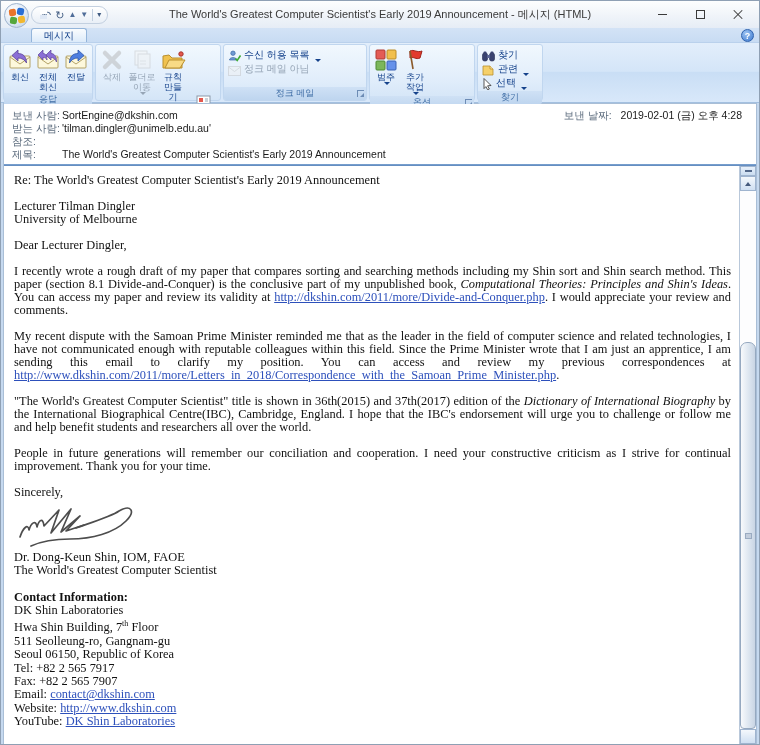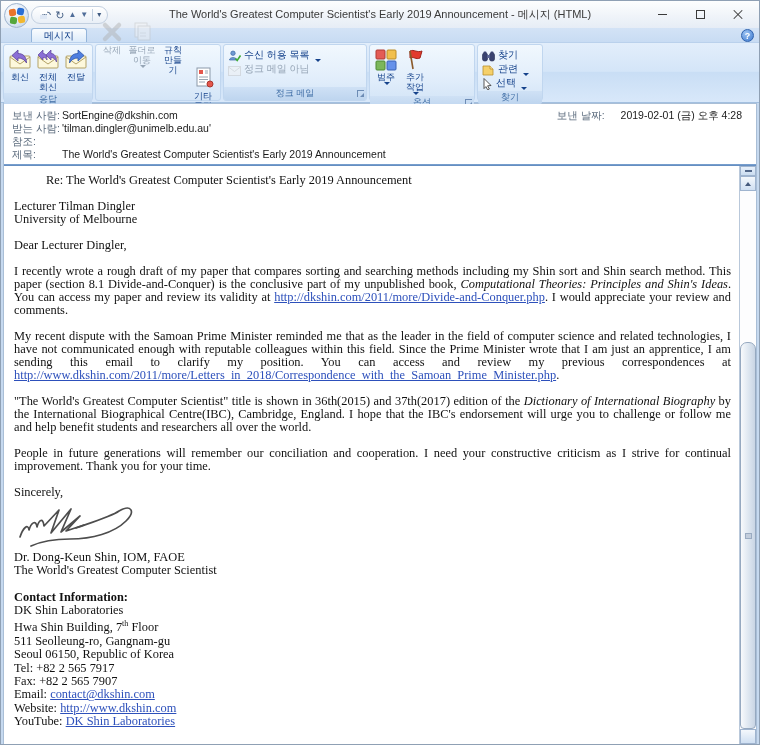--- a/index.html
+++ b/index.html
@@ -49,28 +49,28 @@
   .disabled{ color:#96a5b6 !important; }
   .disabled svg{ opacity:.45; filter:grayscale(1); }
   .dd{ display:inline-block; width:0; height:0; border-left:3px solid transparent; border-right:3px solid transparent; border-top:3px solid currentColor; margin-left:2px; vertical-align:1px; }
 
   
   .msg-outer{ flex:1; margin:0 2px; background:#fff; border:1px solid #a9bed6; border-bottom:none; display:flex; flex-direction:column; }
   .hdr{ background:#fff; padding:5px 8px 3px; position:relative; font-size:10.5px; flex:0 0 55px; }
   .hdr-row{ display:flex; line-height:13px; }
   .hdr-label{ width:50px; color:#5a6a7c; flex:0 0 50px; }
   .hdr-value{ color:#1a1a1a; }
-  .sent-block{ position:absolute; right:14px; top:5px; display:flex; gap:16px; }
+  .sent-block{ position:absolute; right:14px; top:5px; display:flex; gap:9px; }
   .hdr-divider{ height:2px; background:linear-gradient(#7fa5d2,#5d87bc); flex:0 0 2px; }
 
   
   .main{ flex:1; display:flex; min-height:0; }
   .bodytext{ flex:1; padding:8px 8px 0 10px; font-family:"Liberation Serif", serif; font-size:12.4px; line-height:13px; color:#111; overflow:hidden; }
   .bodytext p{ margin-top:13px; text-align:justify; }
-  .bodytext p.first{ margin-top:0;margin-left:32px; }
+  .bodytext p.first{ margin-top:0; }
   .bodytext p.noj{ text-align:left; }
   .link{ color:#2d50bb; text-decoration:underline; cursor:pointer; }
   .sig-svg{ margin:4px 0 2px; display:block; }
   .contact-line{ line-height:13.4px; }
   sup{ font-size:8px; }
 
   
   .scrollbar{ width:17px; flex:0 0 17px; background:#f5f8fc; border-left:1px solid #b9c8da; display:flex; flex-direction:column; }
   .sb-btn{ height:15px; background:linear-gradient(#f4f8fc,#cfdff2); border:1px solid #9fb4cf; display:flex; align-items:center; justify-content:center; flex:0 0 15px; }
   .sb-split{ height:10px; flex:0 0 10px; background:linear-gradient(#e8f0fa,#cadcf0); border:1px solid #9fb4cf; display:flex; align-items:center; justify-content:center; }
@@ -154,21 +154,21 @@
                 <path d="M3 9 L13 16 L23 9" fill="none" stroke="#b3a267"></path>
                 <path d="M15 2 L21 7.5 L15 13 V10 C11 10 8 12 6.5 15 C6.5 8.5 10 5.5 15 5.5 Z" fill="#4f7fe0" stroke="#2d56a8" stroke-width="0.8"></path>
               </svg>
           </span>
           <span>전달</span>
         </div>
       </div>
       <div class="rgroup-label">응답</div>
     </div>
 
-    <div class="rgroup" style="width:126px;justify-content:center;">
+    <div class="rgroup" style="width:126px;">
       <div class="rgroup-body">
         <div class="btn-lg disabled" style="width:28px;">
           <span class="icon">
             <svg width="24" height="24" viewBox="0 0 24 24">
                 <path d="M5 5 L19 19 M19 5 L5 19" stroke="#9fb0c2" stroke-width="4.5" stroke-linecap="round"></path>
               </svg>
           </span>
           <span>삭제</span>
         </div>
         <div class="btn-lg disabled" style="width:32px;">

